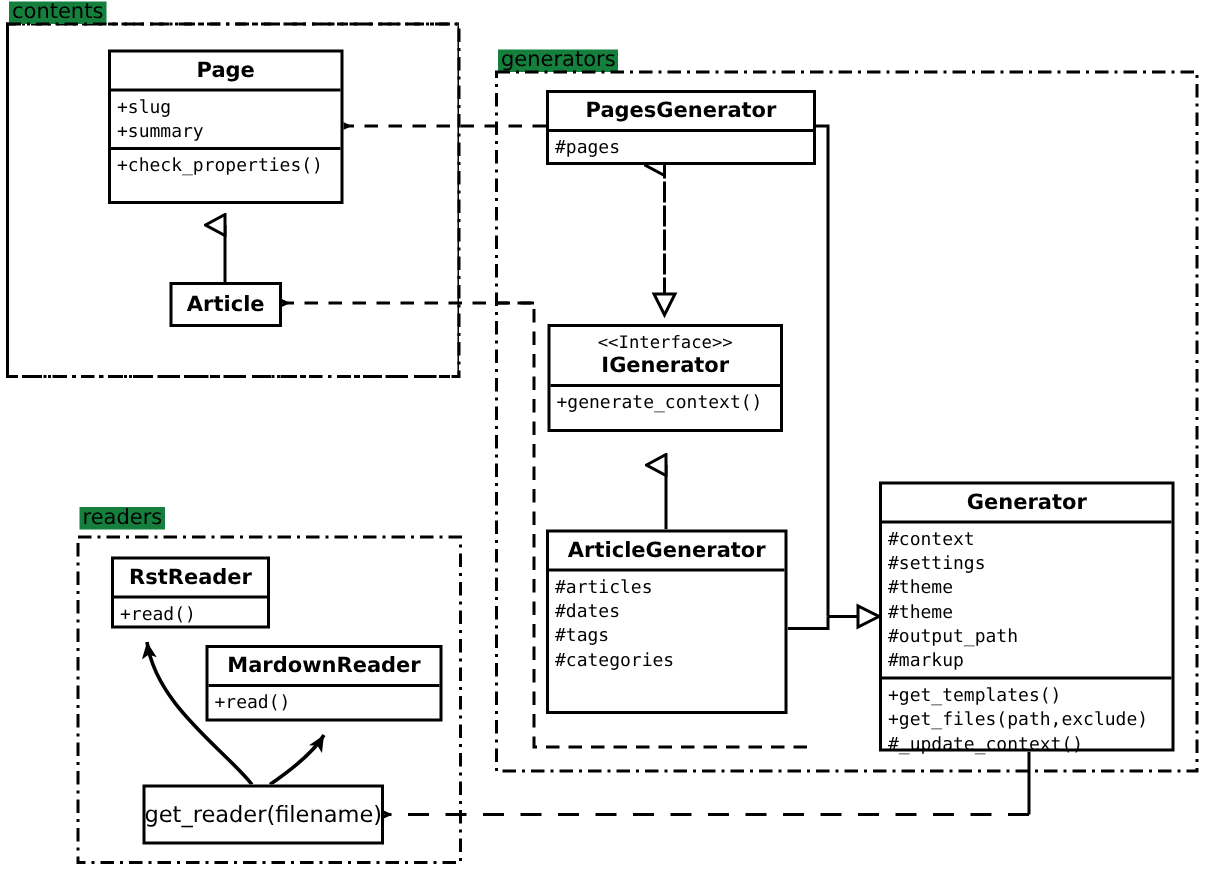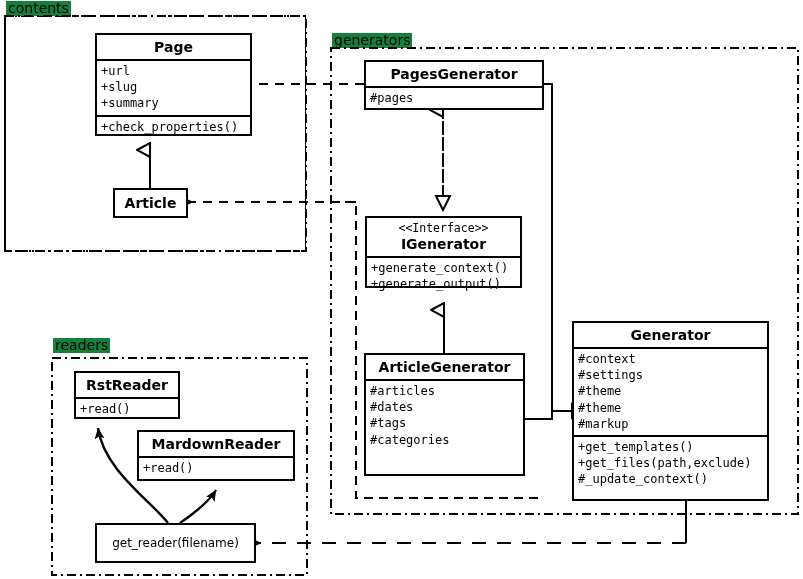--- a/index.html
+++ b/index.html
@@ -20,21 +20,21 @@
   .cls .title{text-align:center;font-weight:bold;font-size:14px;line-height:16px;
               padding:4px 6px;font-family:"DejaVu Sans", sans-serif;}
   .cls .stereo{text-align:center;font-size:11.5px;line-height:14px;padding:3px 6px 0 6px;
                font-family:"DejaVu Sans Mono", monospace;font-weight:normal;}
   .cls .title.with-stereo{padding-top:1px;}
   .cls .feat{font-size:12px;line-height:16.2px;padding:2px 4px 3px 4px;
              font-family:"DejaVu Sans Mono", monospace;white-space:nowrap;}
   .cls .feat div{line-height:16.2px;}
   .plainbox{position:absolute;box-sizing:border-box;border:2px solid #000;background:#fff;
             display:flex;align-items:center;justify-content:center;
-            font-size:12px;font-family:"DejaVu Sans", sans-serif;}
+            font-size:15px;font-family:"DejaVu Sans", sans-serif;}
 </style>
 </head>
 <body>
 
 <div id="canvas">
 
   <div class="pkg" style="left:4px;top:15px;width:303px;height:237px;
               border:2px dashed #000;
               border-image: repeating-linear-gradient(to right,#000 0 7px,transparent 7px 11px,#000 11px 13px,transparent 13px 17px) 2;">
   </div>
@@ -110,26 +110,25 @@
     </g>
 
     <g>
       <path d="M168,523 C150,500 104,470 98,428" fill="none" stroke="#000" stroke-width="2.4" marker-end="url(#solidArrow)"></path>
     </g>
     <g>
       <path d="M180,523 C196,512 210,500 216,490" fill="none" stroke="#000" stroke-width="2.4" marker-end="url(#solidArrow)"></path>
     </g>
   </svg>
 
-  <div class="cls" style="left:72px;top:33px;width:157px;height:103px;margin-left:23px;">
+  <div class="cls" style="left:72px;top:33px;width:157px;height:103px;">
     <div class="sec">
       <div class="title">Page</div>
     </div>
     <div class="sec feat">
-      <div>+url</div>
       <div>+slug</div>
       <div>+summary</div>
     </div>
     <div class="sec feat">
       <div>+check_properties()</div>
     </div>
   </div>
 
   <div class="cls" style="left:113px;top:188px;width:75px;height:30px;">
     <div class="sec">
@@ -146,45 +145,45 @@
     </div>
   </div>
 
   <div class="cls" style="left:365px;top:216px;width:157px;height:72px;">
     <div class="sec">
       <div class="stereo">&lt;&lt;Interface&gt;&gt;</div>
       <div class="title with-stereo">IGenerator</div>
     </div>
     <div class="sec feat">
       <div>+generate_context()</div>
-      <div>+generate_output()</div>
     </div>
   </div>
 
   <div class="cls" style="left:364px;top:353px;width:161px;height:123px;">
     <div class="sec">
       <div class="title">ArticleGenerator</div>
     </div>
     <div class="sec feat">
       <div>#articles</div>
       <div>#dates</div>
       <div>#tags</div>
       <div>#categories</div>
     </div>
   </div>
 
-  <div class="cls" style="left:572px;top:321px;width:197px;height:180px;">
+  <div class="cls" style="left:586px;top:321px;width:197px;height:180px;">
     <div class="sec">
       <div class="title">Generator</div>
     </div>
     <div class="sec feat">
       <div>#context</div>
       <div>#settings</div>
       <div>#theme</div>
       <div>#theme</div>
+      <div>#output_path</div>
       <div>#markup</div>
     </div>
     <div class="sec feat">
       <div>+get_templates()</div>
       <div>+get_files(path,exclude)</div>
       <div>#_update_context()</div>
     </div>
   </div>
 
   <div class="cls" style="left:74px;top:371px;width:106px;height:48px;">

